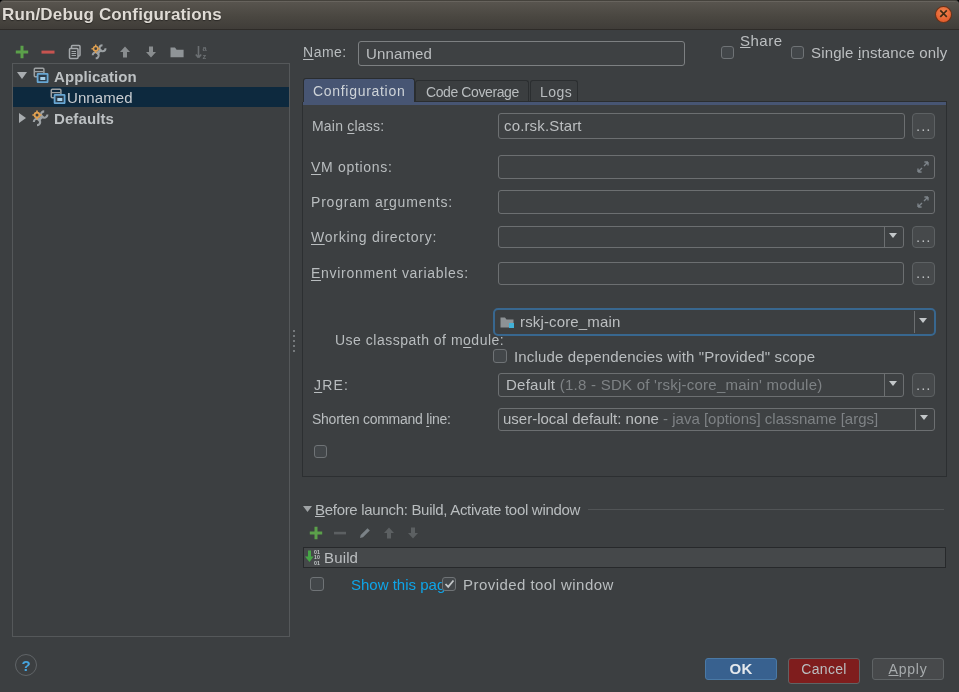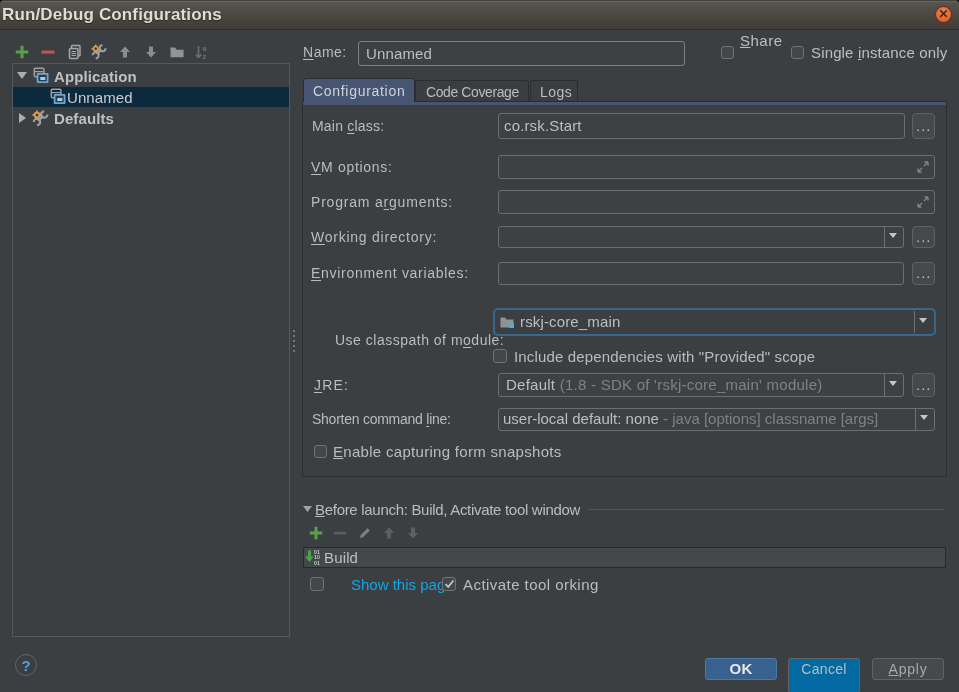--- a/index.html
+++ b/index.html
@@ -209,21 +209,20 @@
   <div class="abs btn3" style="left:912px; top:373px; height:24px;"></div>
   <div class="abs fldtext" style="left:916px; top:376px; letter-spacing:1px;">...</div>
 
   <div class="abs lbl" style="left:312px; top:411px; letter-spacing:-0.25px;">Shorten command <u>l</u>ine:</div>
   <div class="abs fld" style="left:498px; top:408px; width:437px; height:23px;"></div>
   <div class="abs fldtext" style="left:503px; top:410px; letter-spacing:0;">user-local default: none<span class="dim"> - java [options] classname [args]</span></div>
   <div class="abs csep" style="left:915px; top:409px; height:21px;"></div>
   <div class="abs carrow" style="left:920px; top:415px;"></div>
 
   <div class="abs cb" style="left:314px; top:445px;"></div>
-  <div class="abs fldtext" style="left:333px; top:443px; color:#b9bdbf; letter-spacing:0.3px;"><u>E</u>nable capturing form snapshots</div>
 
   <svg class="abs" style="left:303px; top:506px;" width="9" height="6">
       <polygon points="0,0 9,0 4.5,6" fill="#9fa3a5"></polygon>
     </svg>
   <div class="abs fldtext" style="left:315px; top:501px; color:#b9bdbf; letter-spacing:-0.3px;"><u>B</u>efore launch: Build, Activate tool window</div>
   <div class="abs" style="left:588px; top:509px; width:356px; height:1px; background:#515456;"></div>
   <svg class="abs" style="left:308px; top:525px;" width="16" height="16" viewBox="0 0 16 16">
       <path d="M8 1.8 V14.2 M1.8 8 H14.2" stroke="#5ba04a" stroke-width="3"></path>
     </svg>
     <svg class="abs" style="left:332px; top:525px;" width="16" height="16" viewBox="0 0 16 16">
@@ -247,19 +246,19 @@
         <text x="10" y="15.8">01</text>
       </g>
     </svg>
   <div class="abs fldtext" style="left:324px; top:549px;">Build</div>
   <div class="abs cb" style="left:310px; top:577px; width:14px; height:14px;"></div>
   <div class="abs fldtext" style="left:331px; top:576px; color:#0ea5e9; letter-spacing:0;margin-left:20px;">Show this page</div>
   <div class="abs cb" style="left:442px; top:577px; width:14px; height:14px;"></div>
   <svg class="abs" style="left:444px; top:579px;" width="11" height="10" viewBox="0 0 11 10">
       <path d="M1.5 5 L4.2 7.8 L9.5 1.5" stroke="#c2c6c8" stroke-width="1.8" fill="none"></path>
     </svg>
-  <div class="abs fldtext" style="left:463px; top:576px; color:#b9bdbf; letter-spacing:0.45px;">Activate tool orking</div>
+  <div class="abs fldtext" style="left:463px; top:576px; color:#b9bdbf; letter-spacing:0.45px;">Provided tool window</div>
 
   <div class="abs" style="left:15px; top:654px; width:22px; height:22px; border:1px solid #606467; border-radius:50%; text-align:center; line-height:21px; color:#46a5e0; font-weight:bold; font-size:15px;">?</div>
   <div class="abs" style="left:705px; top:658px; width:72px; height:22px; background:#38618f; border:1px solid #4a79a5; border-radius:3px; text-align:center; line-height:20px; color:#e4e8ec; font-weight:bold; font-size:15px; letter-spacing:0.3px;">OK</div>
-  <div class="abs" style="left:788px; top:658px; width:72px; height:35px; background:#0369a1; border:1px solid #5f6365; border-radius:3px; text-align:center; line-height:20px; color:#babec0; font-size:14px; letter-spacing:0.3px;">Cancel</div>
+  <div class="abs" style="left:788px; top:658px; width:72px; height:26px; background:#7f1d1d; border:1px solid #5f6365; border-radius:3px; text-align:center; line-height:20px; color:#babec0; font-size:14px; letter-spacing:0.3px;">Cancel</div>
   <div class="abs" style="left:872px; top:658px; width:72px; height:22px; background:#47494b; border:1px solid #5f6365; border-radius:3px; text-align:center; line-height:20px; color:#a7abad; font-size:14px; letter-spacing:0.8px;"><u>A</u>pply</div>
 </div>
 
 </body></html>

